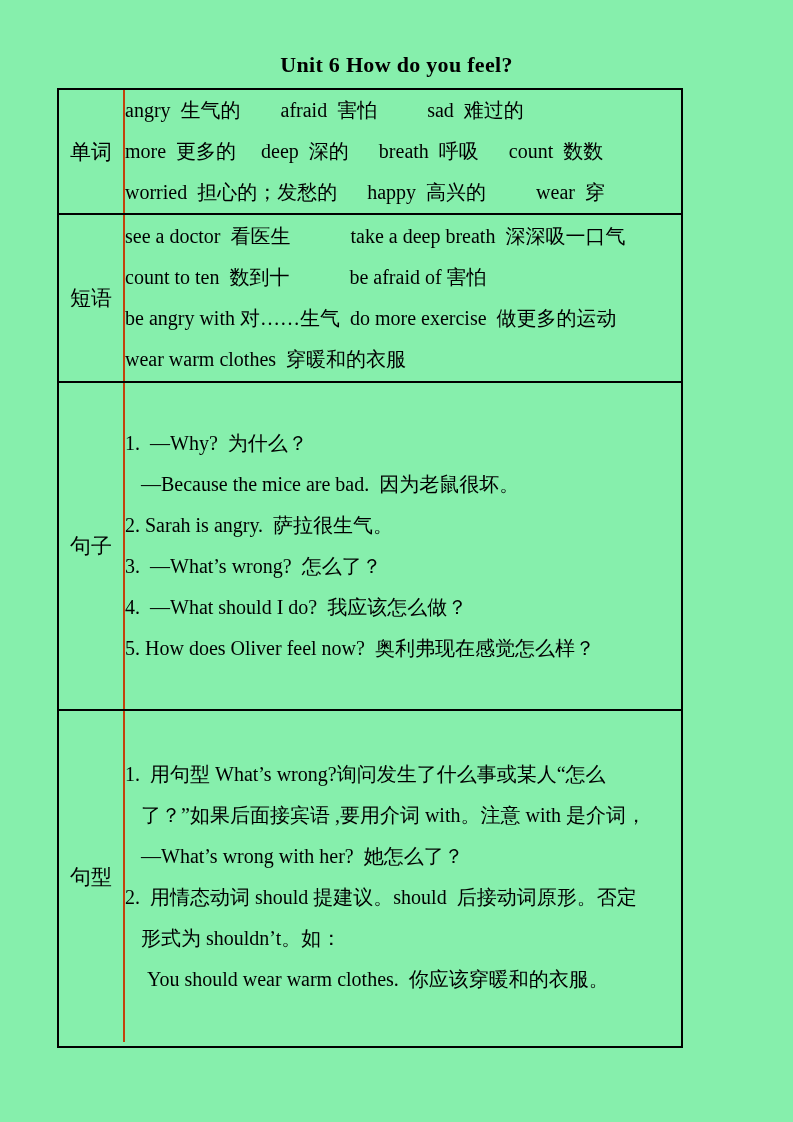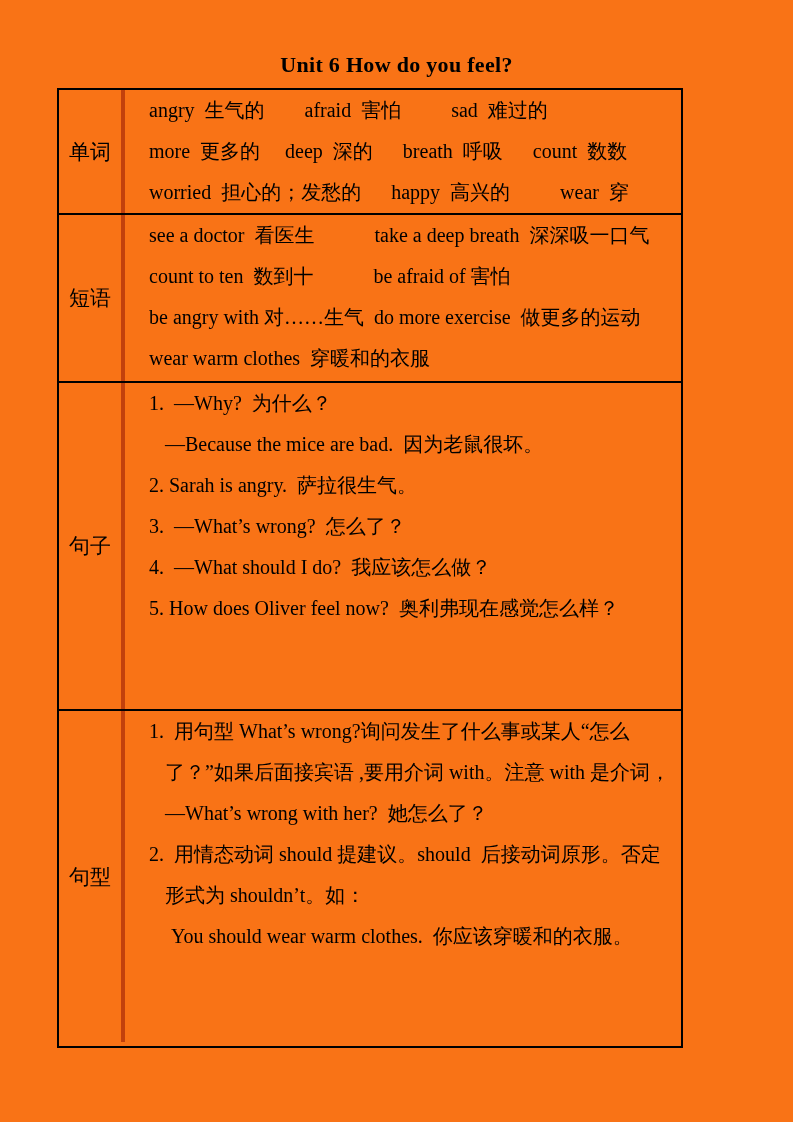--- a/index.html
+++ b/index.html
@@ -3,21 +3,21 @@
 <meta charset="utf-8">
 <style>
   * { margin: 0; padding: 0; box-sizing: border-box; }
   html, body {
     width: 793px; height: 1122px;
     background: #ffffff;
     font-family: "Liberation Serif", "DejaVu Serif", serif;
     color: #000000;
     overflow: hidden;
   }
-  .sheet { position: relative; width: 793px; height: 1122px; background: #f97316; }
+  .sheet { position: relative; width: 793px; height: 1122px; background: #86efac; }
 
   .title {
     position: absolute;
     top: 52px; left: 0; width: 793px;
     text-align: center;
     font-weight: bold;
     font-size: 22px;
     letter-spacing: 0.3px;
   }
 
@@ -31,33 +31,33 @@
   }
   .trow { display: flex; width: 100%; }
   .trow + .trow { border-top: 2px solid #000; }
   .trow-words    { height: 123px; }
   .trow-phrases  { height: 168px; }
   .trow-sentences{ height: 328px; }
   .trow-patterns { height: 333px; }
 
   .tlabel {
     width: 66px;
-    border-right: 4px solid #c2410c;
+    border-right: 2px solid #c2410c;
     display: flex;
     align-items: center;
     justify-content: center;
     font-size: 21px;
     flex-shrink: 0;
   }
   .tcell {
     flex: 1;
     display: flex;
     flex-direction: column;
-    justify-content: flex-start;
-    padding-left: 24px;
+    justify-content: center;
+    padding-left: 0;
     overflow: hidden;
   }
   .line {
     height: 41px;
     line-height: 41px;
     font-size: 20px;
     white-space: pre;
   }
   .i1 { padding-left: 16px; }
   .i2 { padding-left: 22px; }

